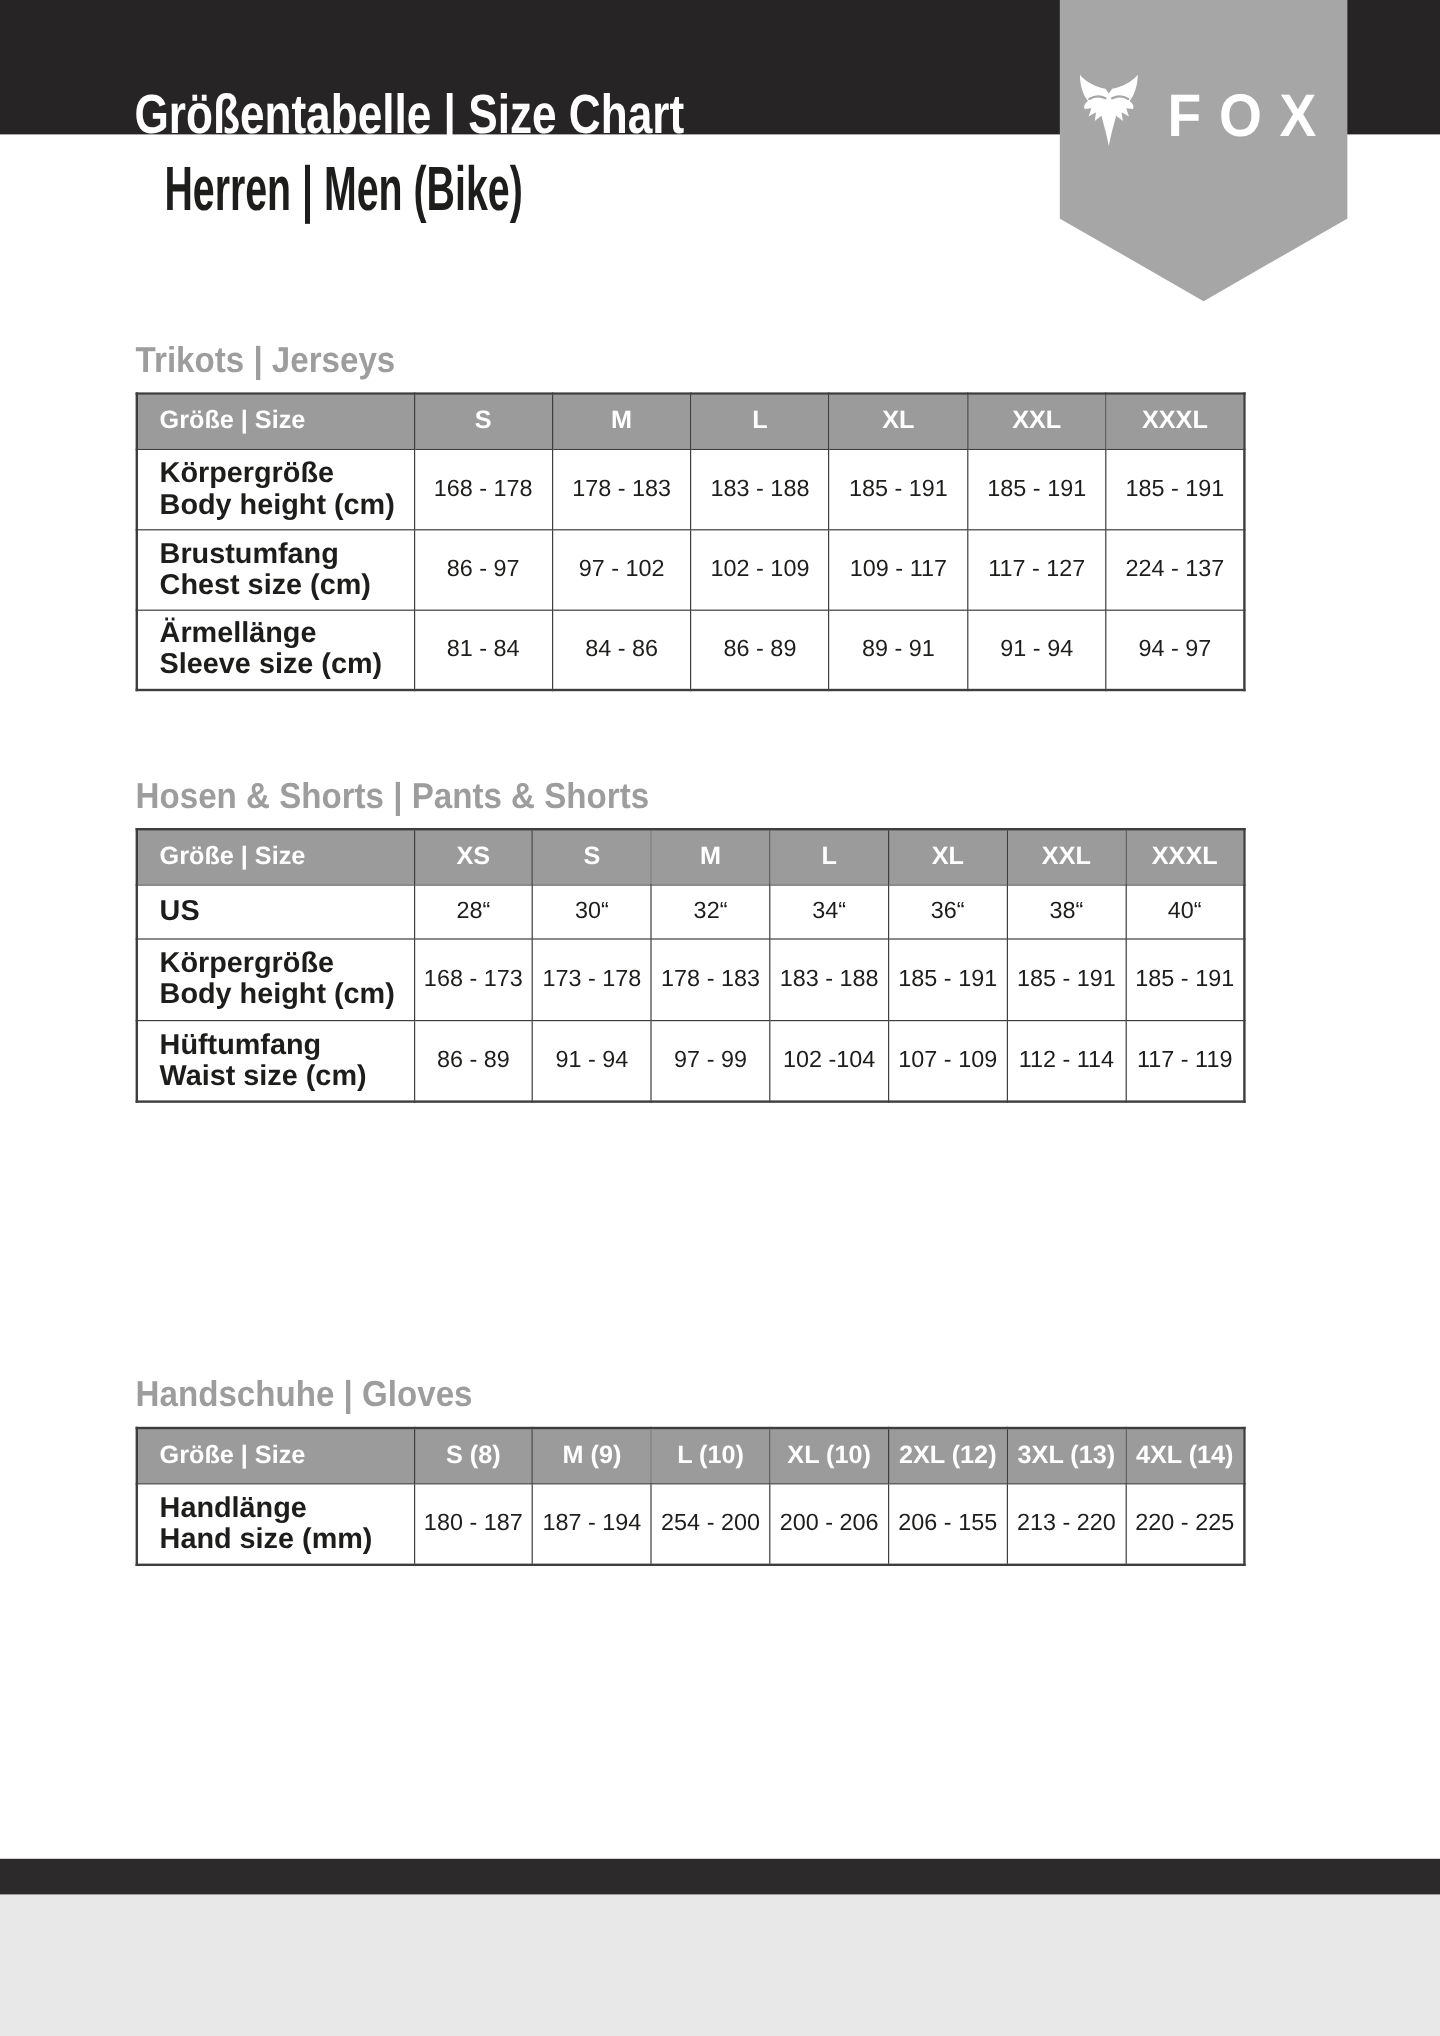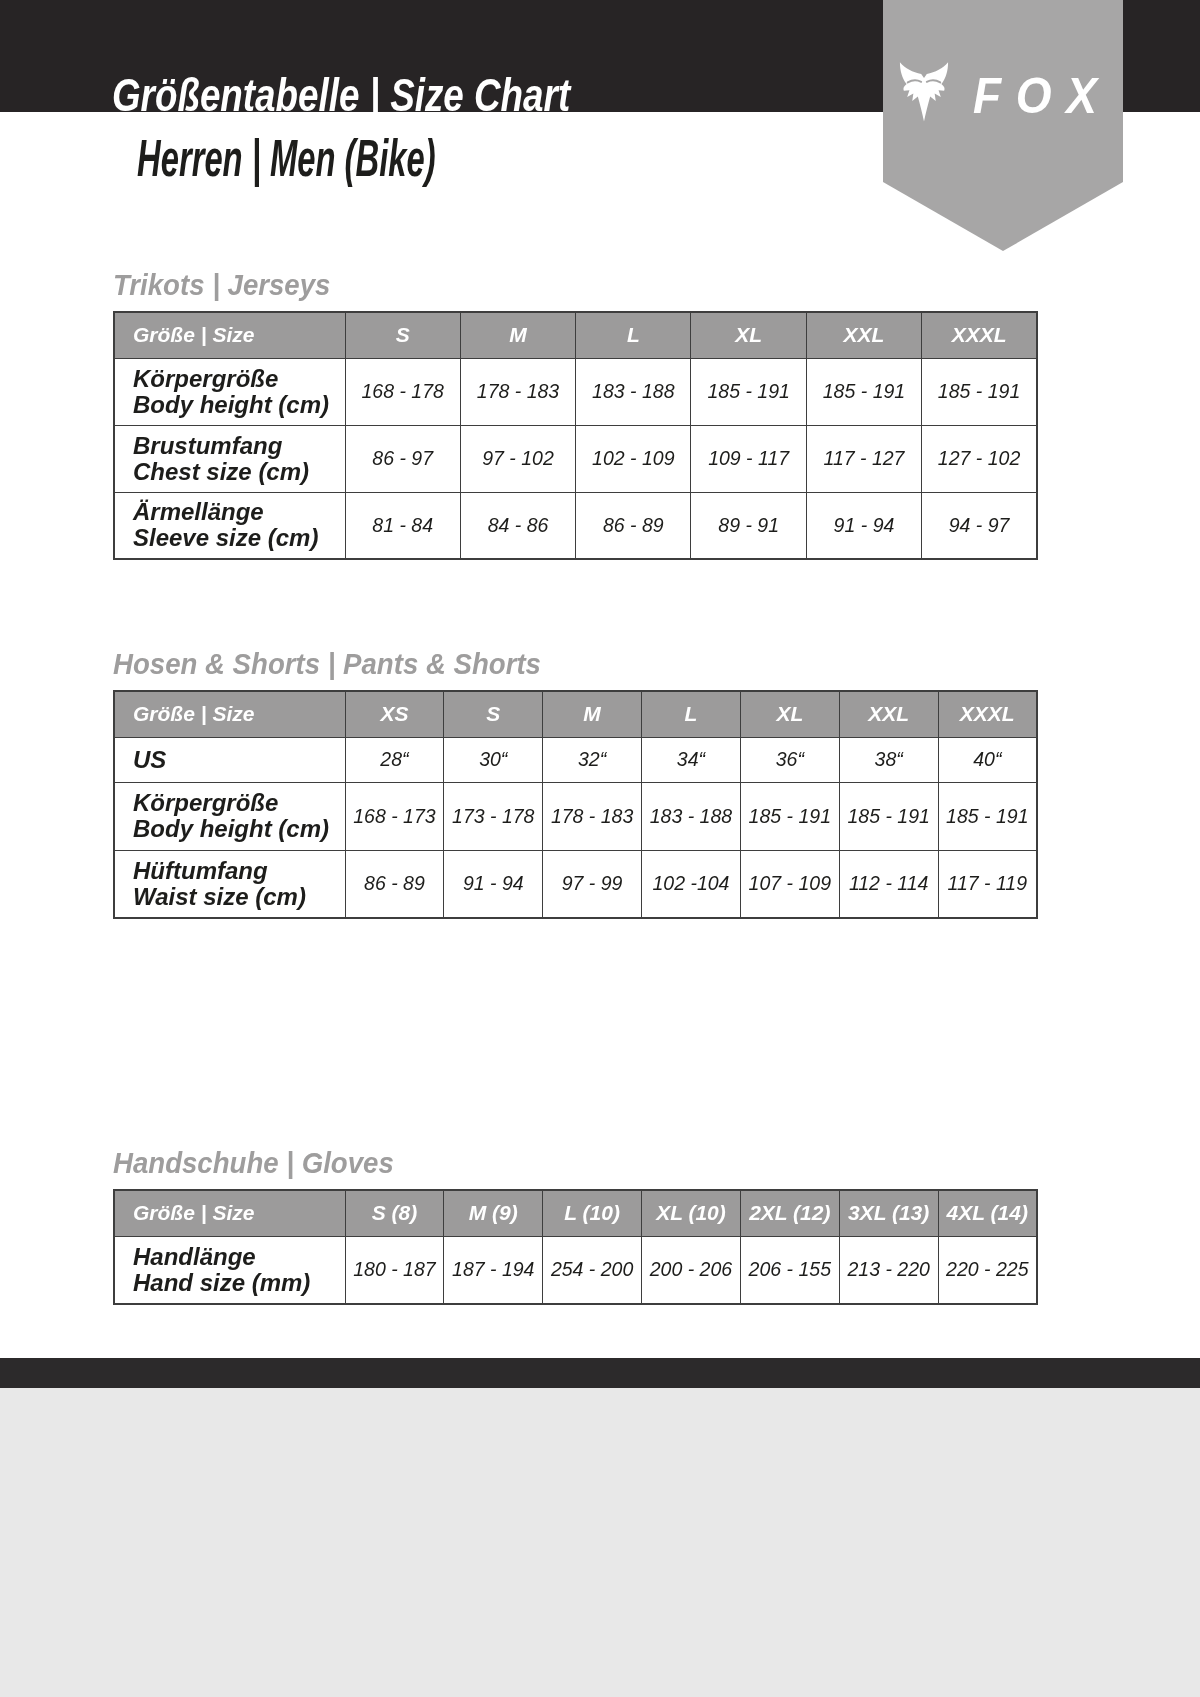--- a/index.html
+++ b/index.html
@@ -1,21 +1,20 @@
 <!DOCTYPE html>
 <html><head>
 <meta charset="utf-8">
 <style>
   html,body{margin:0;padding:0;background:#e8e8e8;}
   .page{
-    position:relative; width:1200px; height:1388px; margin:0 auto;
+    position:relative; width:1200px; height:1579px; margin:0 auto;
     background:#ffffff; overflow:hidden;
     font-family:"Liberation Sans", sans-serif;
     color:var(--text);
-    font-style:italic;
   }
   
   .darkbar{position:absolute; left:0; top:0; width:1200px; height:112px; background:var(--dark);}
   .title{
     position:absolute; left:112px; top:76px; margin:0;
     font-size:46px; line-height:38px; font-weight:bold; color:#ffffff;
     white-space:nowrap; transform:scaleX(0.80); transform-origin:left top;
   }
   .subtitle{
     position:absolute; left:137px; top:133px; margin:0;
@@ -26,21 +25,21 @@
   .pennant{position:absolute; left:883px; top:0; width:240px; height:251px;}
   .pennant svg.flag{position:absolute; left:0; top:0;}
   .foxhead{position:absolute; left:13px; top:57px; width:56px; height:71px;}
   .wordmark{
     position:absolute; left:90px; top:71px;
     font-size:50px; line-height:50px; font-weight:bold; letter-spacing:16px;
     color:#ffffff; white-space:nowrap; transform:scaleX(0.92); transform-origin:left top;
   }
   
   .size-section{position:absolute; left:113px; width:925px;}
-  .size-section:nth-of-type(1){top:268px;}
+  .size-section:nth-of-type(1){top:284px;}
   .size-section:nth-of-type(2){top:647px;}
   .size-section:nth-of-type(3){top:1146px;}
   .section-heading{
     margin:0 0 9px 0; font-size:30px; line-height:34px; font-weight:bold;
     color:var(--heading); white-space:nowrap; transform:scaleX(0.92); transform-origin:left top;
   }
   table.size-table{
     width:925px; border-collapse:collapse; table-layout:fixed;
     border:2.5px solid var(--border);
   }
@@ -131,21 +130,21 @@
             <tr class="data">
               <td class="label-col">
                 <div>Brustumfang</div>
                 <div>Chest size (cm)</div>
               </td>
               <td>86 - 97</td>
               <td>97 - 102</td>
               <td>102 - 109</td>
               <td>109 - 117</td>
               <td>117 - 127</td>
-              <td>127 - 102</td>
+              <td>224 - 137</td>
             </tr>
             <tr class="data">
               <td class="label-col">
                 <div>Ärmellänge</div>
                 <div>Sleeve size (cm)</div>
               </td>
               <td>81 - 84</td>
               <td>84 - 86</td>
               <td>86 - 89</td>
               <td>89 - 91</td>

